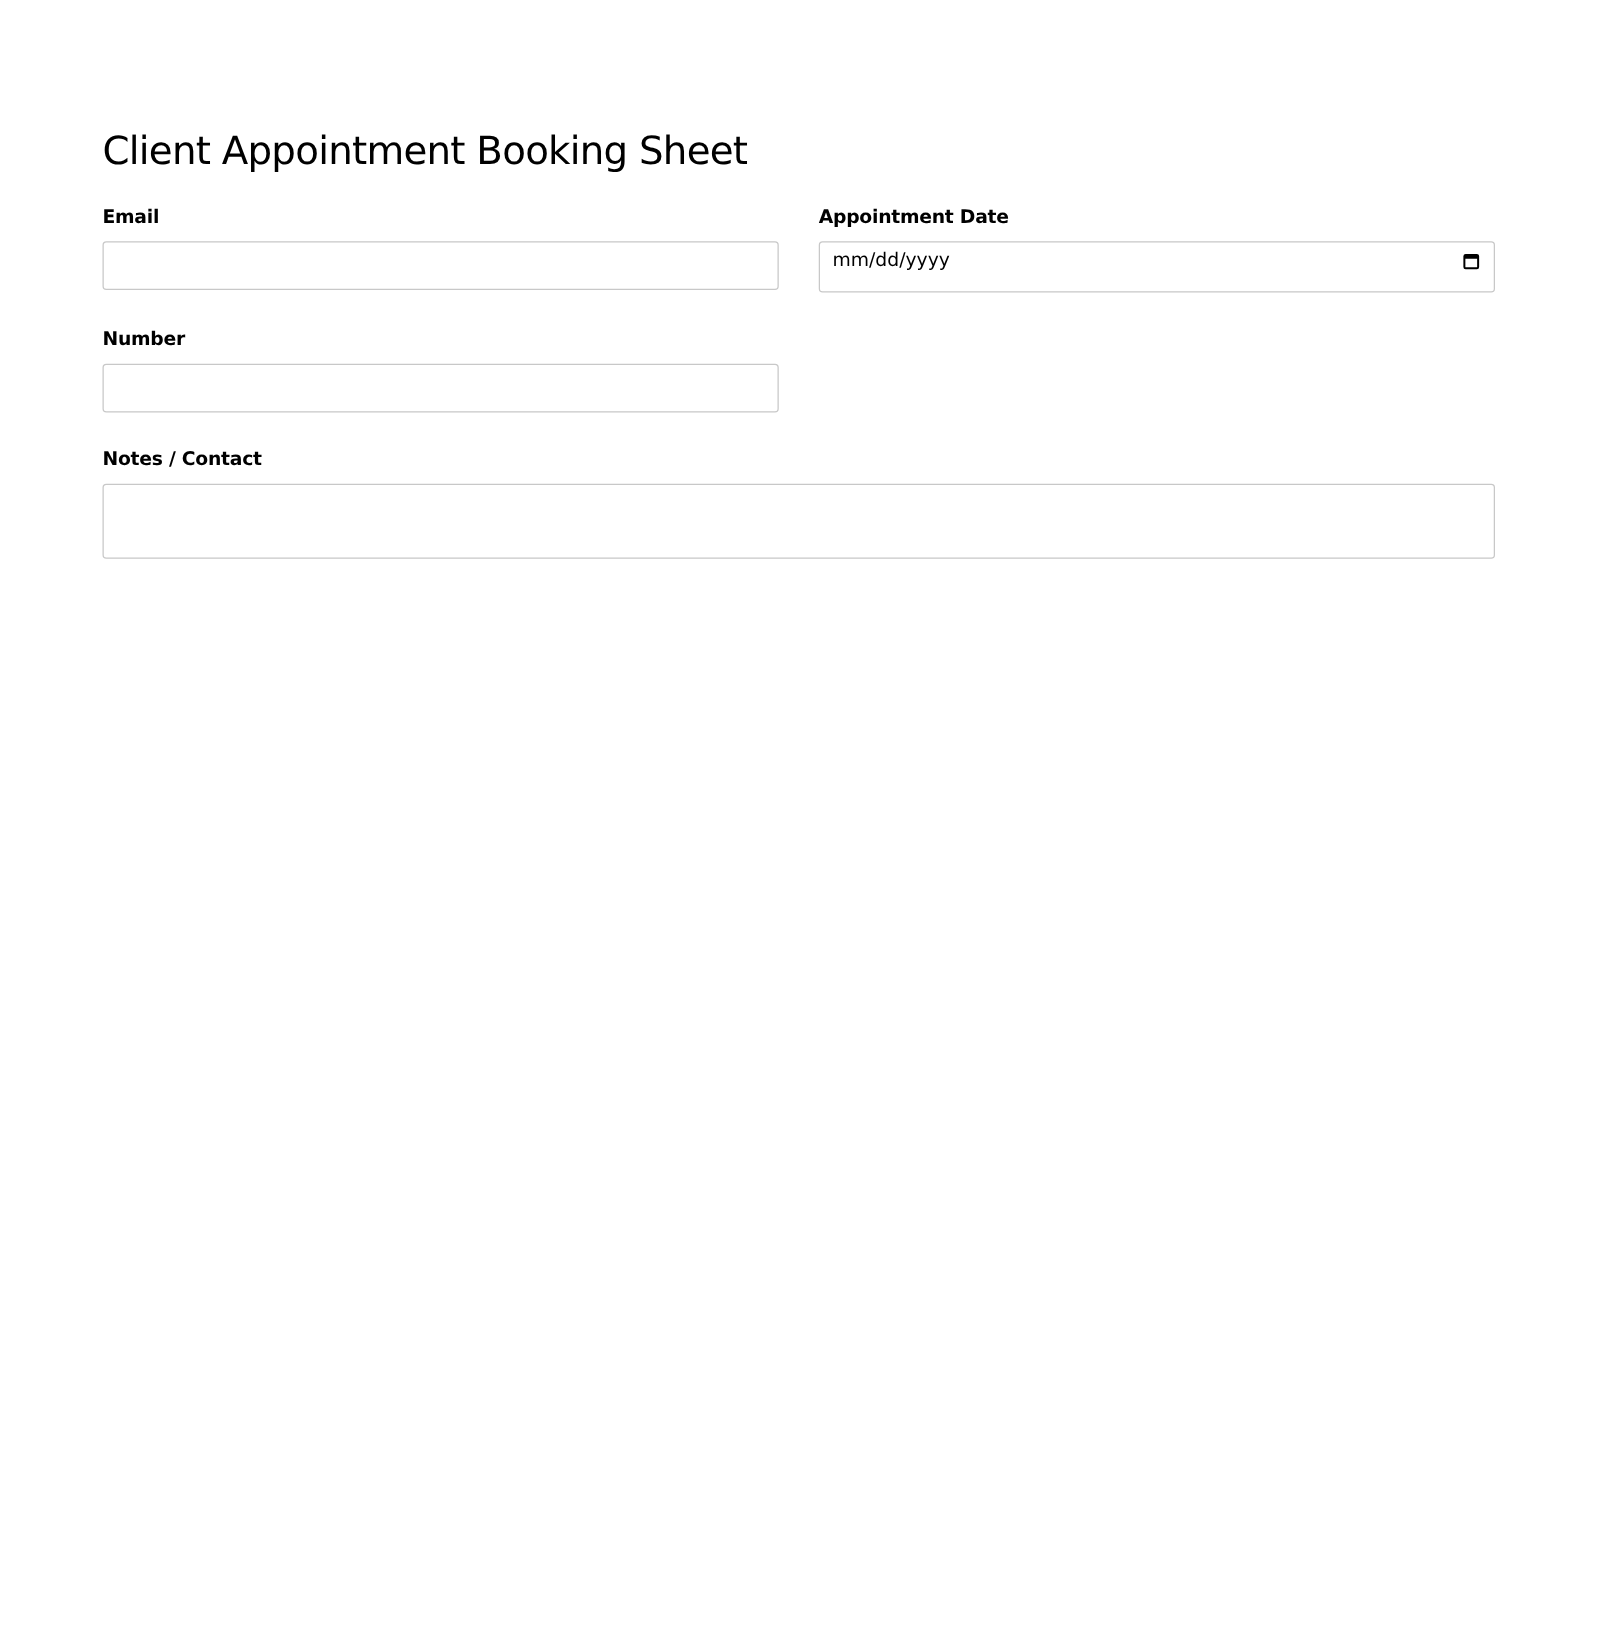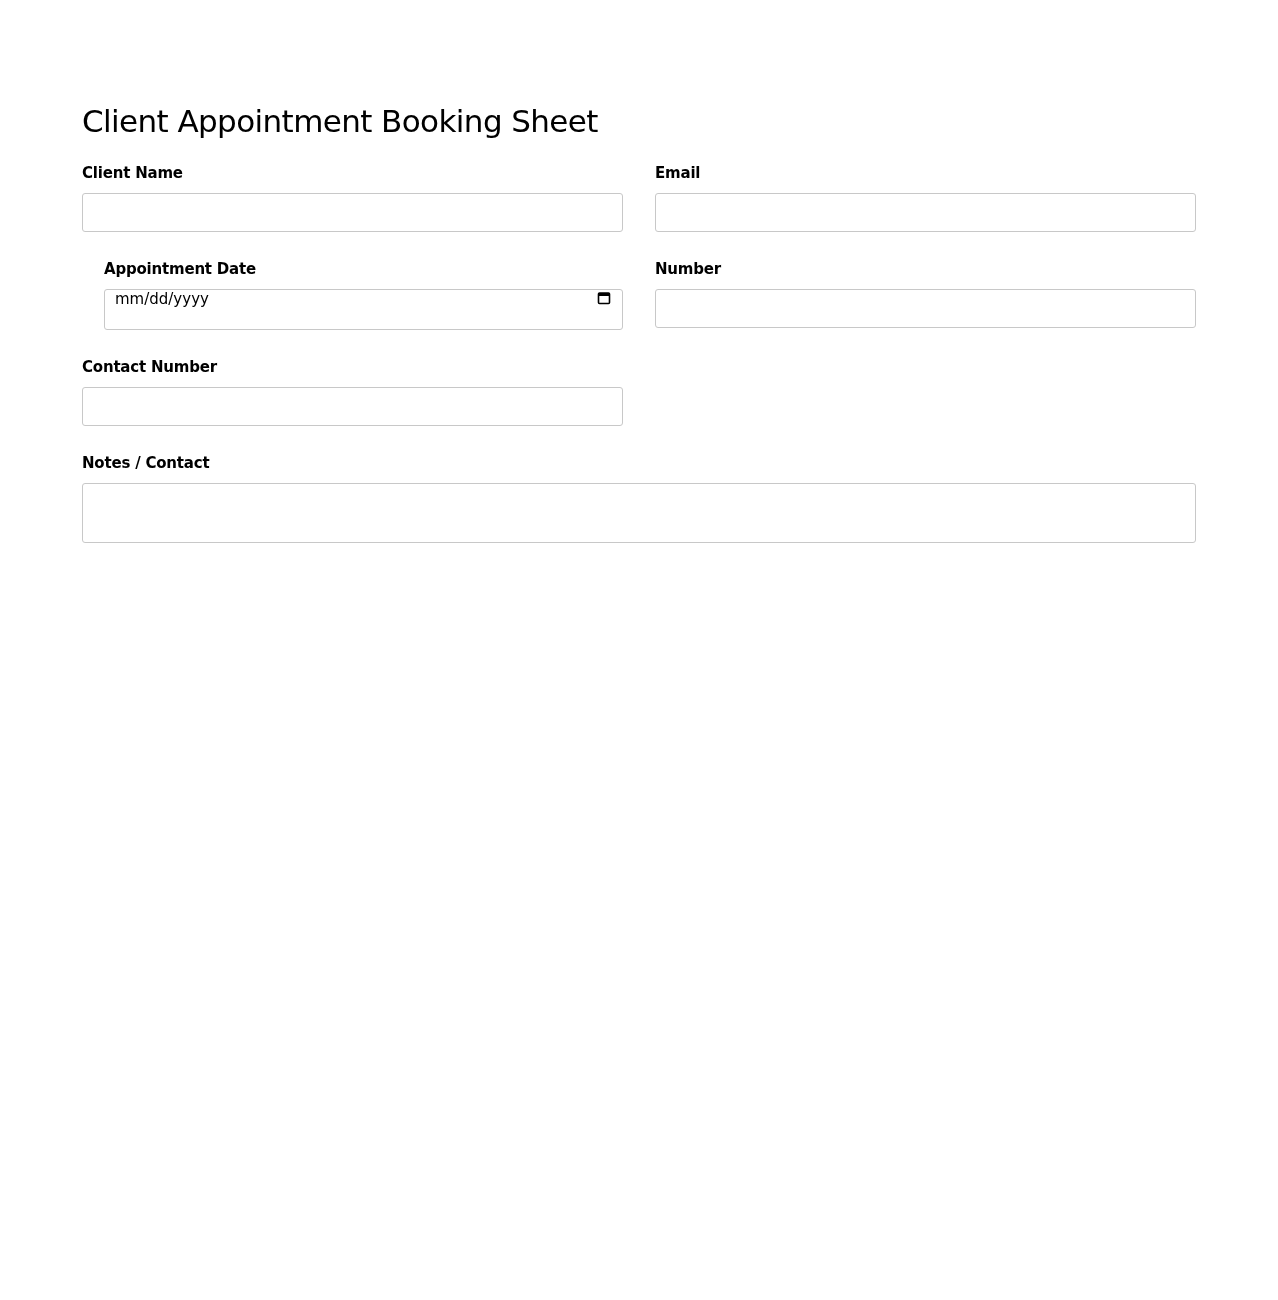--- a/index.html
+++ b/index.html
@@ -22,61 +22,55 @@
     }
     .grid {
       margin-top: 22px;
       display: grid;
       grid-template-columns: 541px 541px;
       column-gap: 32px;
       row-gap: 0;
     }
     .field { height: 96px; }
     .field.full { grid-column: 1 / span 2; }
-    .field.row3 { height: 98px; margin-left: 22px; }
+    .field.row3 { height: 98px; }
     label {
       display: block;
       font-size: 15px;
       font-weight: 600;
       letter-spacing: -0.2px;
       height: 18px;
       line-height: 18px;
       margin-bottom: 11px;
     }
     .input {
       box-sizing: border-box;
       width: 100%;
       height: 39px;
       border: 1px solid #c8c8c8;
       border-radius: 3px;
       background: #fff;
-      display: flex; align-items: flex-start;
-      padding: 0 10px;
+      display: flex; align-items: flex-end;
+      padding: 16px 10px;
       font-size: 15px;
       font-family: "DejaVu Sans", "Liberation Sans", sans-serif;
       color: #000;
     }
     .input.tall { height: 41px; }
     .input.textarea { height: 60px; }
     .placeholder { flex: 1; }
     .icon { width: 16px; height: 16px; display: flex; align-items: center; justify-content: center; }
   </style>
 </head>
 <body>
 
 <div class="container">
   <h1>Client Appointment Booking Sheet</h1>
 
   <div class="grid">
-    <div class="field">
-      <label>Client Name</label>
-      <div class="input">
-        <span></span>
-      </div>
-    </div>
 
     <div class="field">
       <label>Email</label>
       <div class="input">
         <span></span>
       </div>
     </div>
 
     <div class="field row3">
       <label>Appointment Date</label>
@@ -92,26 +86,20 @@
     </div>
 
 
     <div class="field">
       <label>Number</label>
       <div class="input">
         <span></span>
       </div>
     </div>
 
-    <div class="field">
-      <label>Contact Number</label>
-      <div class="input">
-        <span></span>
-      </div>
-    </div>
 
     <div class="field full">
       <label>Notes / Contact</label>
       <div class="input textarea">
         <span></span>
       </div>
     </div>
   </div>
 </div>
 

